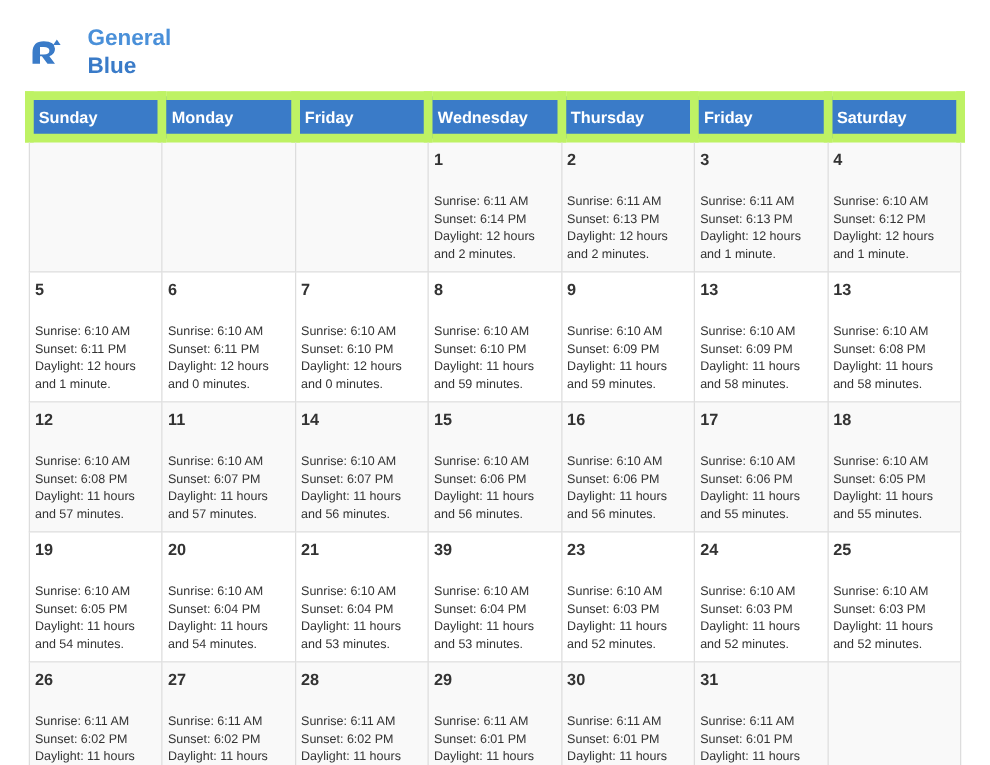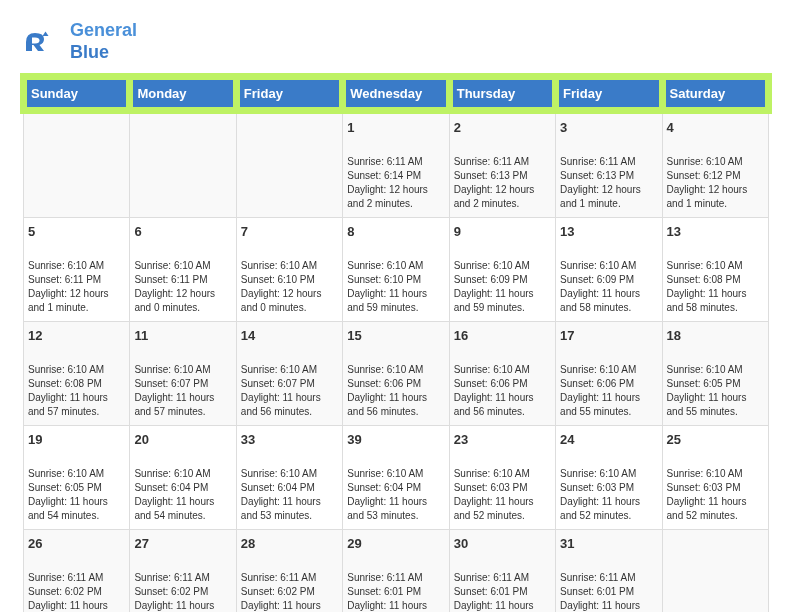--- a/index.html
+++ b/index.html
@@ -250,21 +250,21 @@
 Sunset: 6:05 PM
 Daylight: 11 hours and 54 minutes.</div>
         </td>
         <td>
           <span class="day-number">20</span>
           <div class="day-info" style="white-space: pre-line;">Sunrise: 6:10 AM
 Sunset: 6:04 PM
 Daylight: 11 hours and 54 minutes.</div>
         </td>
         <td>
-          <span class="day-number">33</span>
+          <span class="day-number">21</span>
           <div class="day-info" style="white-space: pre-line;">Sunrise: 6:10 AM
 Sunset: 6:04 PM
 Daylight: 11 hours and 53 minutes.</div>
         </td>
         <td>
           <span class="day-number">39</span>
           <div class="day-info" style="white-space: pre-line;">Sunrise: 6:10 AM
 Sunset: 6:04 PM
 Daylight: 11 hours and 53 minutes.</div>
         </td>

